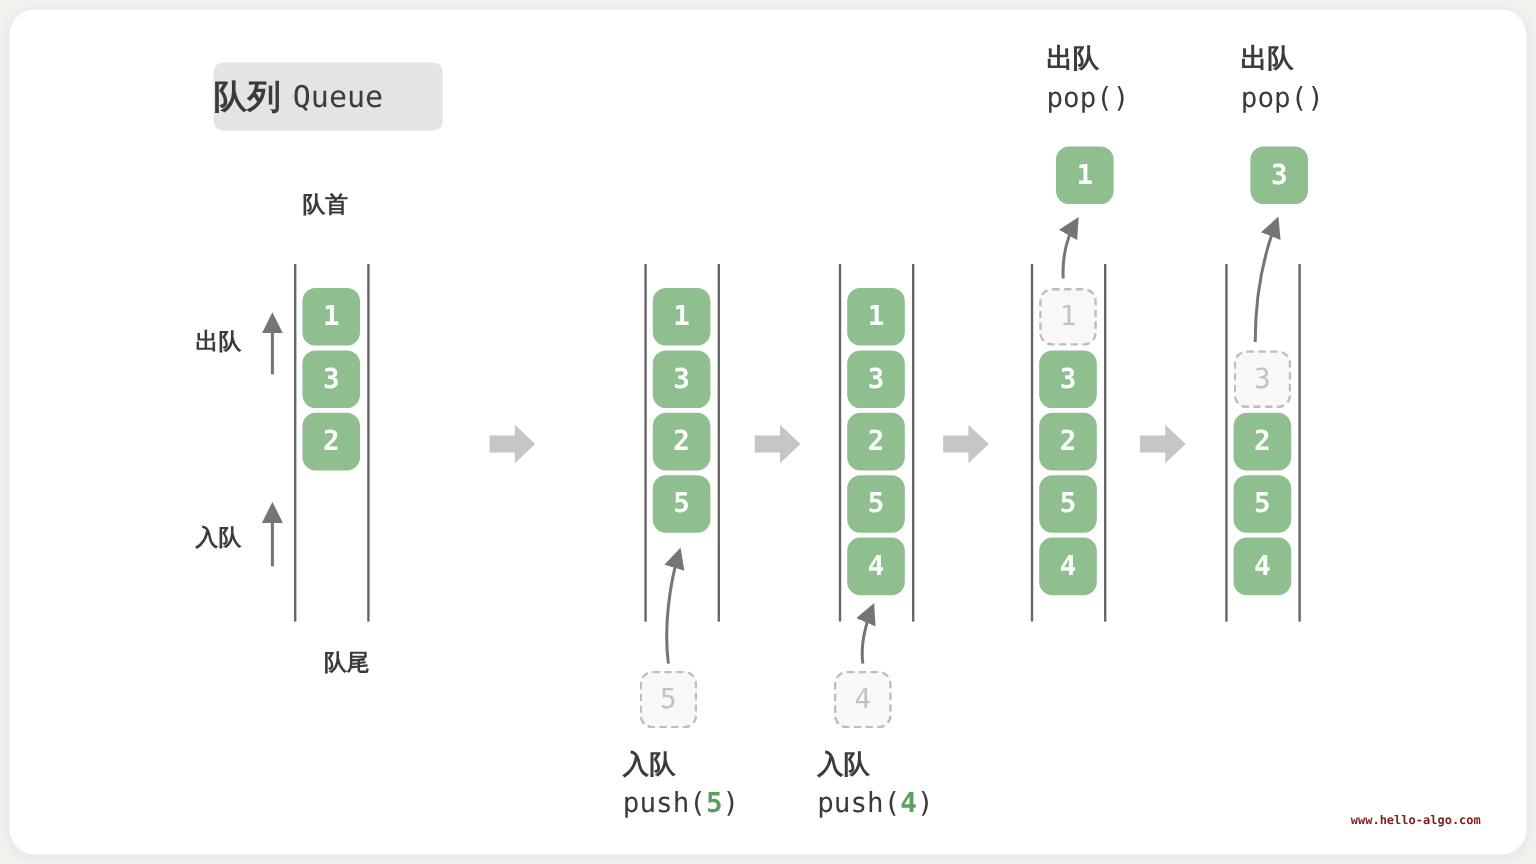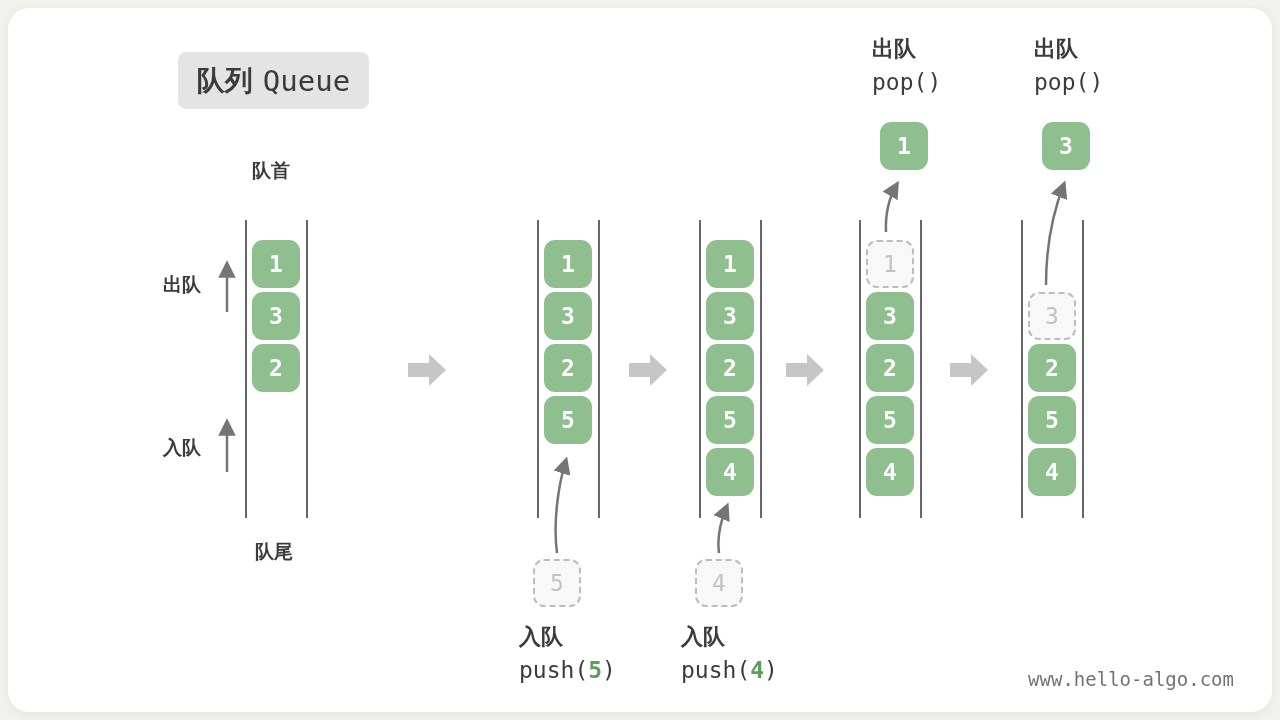--- a/index.html
+++ b/index.html
@@ -10,24 +10,24 @@
   }
   .card{
     position:absolute;left:7px;top:7px;right:7px;bottom:7px;
     background:#ffffff;border-radius:22px;
     border:1px solid #ebebe7;
     box-shadow:0 2px 10px rgba(0,0,0,0.05);
   }
   .title-box{
     position:absolute;left:170px;top:44px;width:191px;height:57px;
     background:#e4e4e4;border-radius:8px;
-    display:flex;align-items:center;justify-content:center;gap:10px;
+    display:flex;align-items:center;gap:10px;
   }
   .title-zh{font-size:28px;font-weight:bold;color:#3b3b3b;}
-  .title-en{font-family:"DejaVu Sans Mono",monospace;font-size:29px;color:#3b3b3b;}
+  .title-en{font-family:"DejaVu Sans Mono",monospace;font-size:25px;color:#3b3b3b;}
   .static-label{
     position:absolute;font-size:19px;font-weight:bold;color:#3b3b3b;white-space:nowrap;
   }
   .vline{position:absolute;width:2px;height:298px;top:212px;background:#666666;}
   .cell{
     position:absolute;width:48px;height:48px;border-radius:11px;
     background:#8fbe8f;color:#ffffff;
     font-family:"DejaVu Sans Mono",monospace;font-size:23px;font-weight:bold;
     display:flex;align-items:center;justify-content:center;
     box-sizing:border-box;
@@ -36,36 +36,36 @@
     background:#f8f8f8;border:2px dashed #bdbdbd;
     color:#c2c2c2;font-weight:normal;
   }
   .oplabel{position:absolute;white-space:nowrap;line-height:1.0;}
   .oplabel .zh{font-size:22px;font-weight:bold;color:#3b3b3b;margin-bottom:11px;}
   .oplabel .code{font-family:"DejaVu Sans Mono",monospace;font-size:23px;color:#3b3b3b;}
   .oplabel .code .arg{color:#5c9e5c;font-weight:bold;}
   svg.overlay{position:absolute;left:0;top:0;pointer-events:none;}
   .watermark{
     position:absolute;right:38px;bottom:22px;
-    font-family:"DejaVu Sans Mono",monospace;font-size:19px;color:#737373;
+    font-family:"DejaVu Sans Mono",monospace;font-size:10px;color:#7f1d1d;font-weight:bold;
   }
 </style>
 </head>
 <body>
 
 <div class="stage">
   <div class="card">
 
     <div class="title-box">
       <span class="title-zh">队列</span>
       <span class="title-en">Queue</span>
     </div>
 
     <div class="static-label" style="left:244px;top:150px;">队首</div>
-    <div class="static-label" style="left:247px;top:531px;">队尾</div>
+    <div class="static-label" style="left:262px;top:531px;">队尾</div>
     <div class="static-label" style="left:155px;top:264px;">出队</div>
     <div class="static-label" style="left:155px;top:427px;">入队</div>
 
     <svg class="overlay" width="1280" height="720" viewBox="0 0 1280 720">
       <defs>
         <marker id="ah" markerWidth="9" markerHeight="9" refX="5.5" refY="3.5" orient="auto">
           <path d="M0,0 L7,3.5 L0,7 z" fill="#757575"></path>
         </marker>
       </defs>
 

